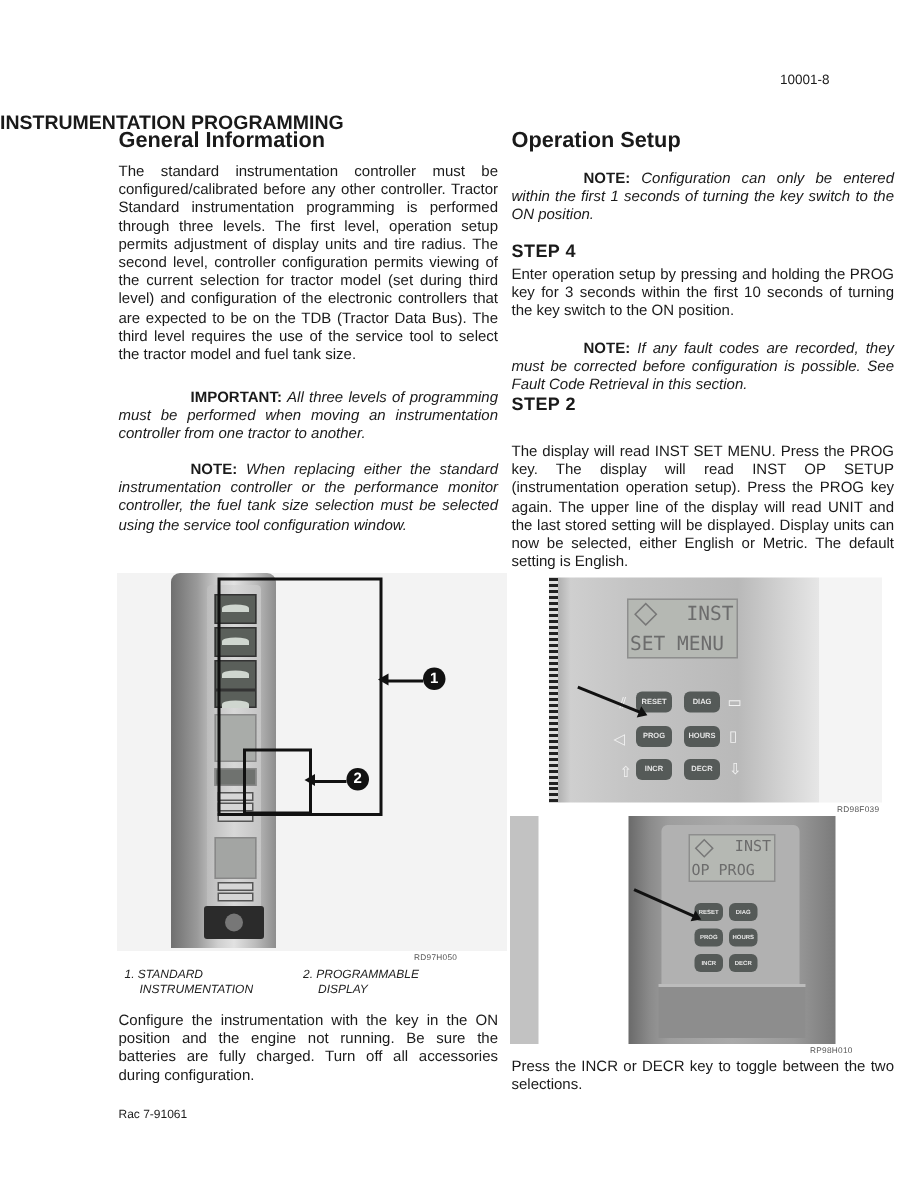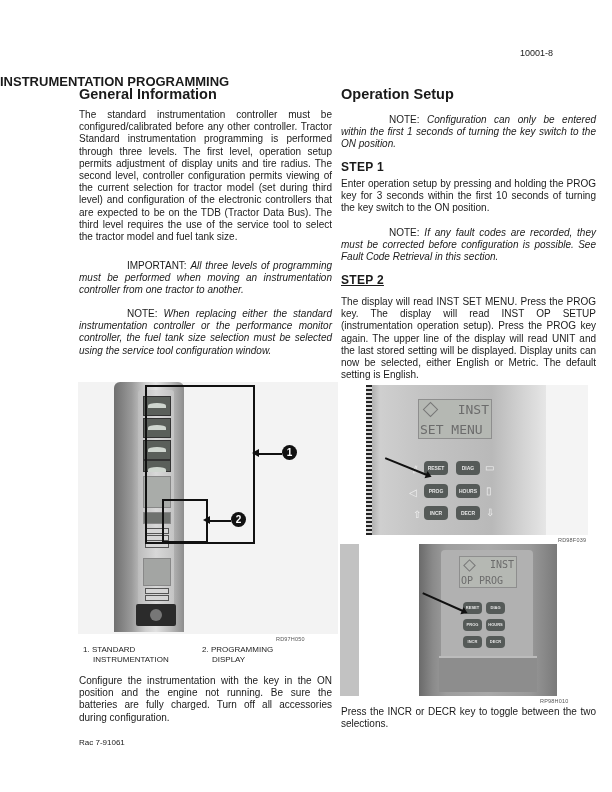--- a/index.html
+++ b/index.html
@@ -3,25 +3,25 @@
 <meta charset="utf-8">
 <style>
   html, body { margin:0; padding:0; background:#ffffff; }
   body { width:612px; height:792px; position:relative; overflow:hidden;
          font-family:"Liberation Sans", sans-serif; color:#1a1a1a; }
   .abs { position:absolute; }
   .page-num { left:520px; top:48px; font-size:9px; }
   .page-title { left:0; width:564px; top:62px; text-align:left; font-size:13px; font-weight:bold;margin-top:12px; }
   .sec-title { font-size:14.5px; font-weight:bold; }
   .para { font-size:10px; line-height:12.2px; text-align:justify; }
-  .para b { font-weight:normal; font-style:normal;padding-left:48px; }
+  .para b { font-weight:bold; font-style:normal;padding-left:48px; }
   .para i { font-style:italic; }
   .step { font-size:12px; font-weight:bold; letter-spacing:0.3px; }
   .ref { font-size:5.5px; color:#555; letter-spacing:0.2px; }
-  .caption { font-size:8px; line-height:10px; color:#222; }
+  .caption { font-size:8px; line-height:10px; color:#222;font-style:italic; }
   .footer { font-size:8px; }
 
   
   .photo1 { left:78px; top:382px; width:260px; height:252px; background:#f3f3f3; }
   .pole { position:absolute; left:36px; top:0; width:70px; height:250px;
           background:linear-gradient(90deg,#6f6f6f 0%,#9a9a9a 25%,#cfcfcf 45%,#e2e2e2 60%,#bdbdbd 80%,#8d8d8d 100%);
           border-radius:6px 6px 0 0; }
   .panel { position:absolute; left:60px; top:8px; width:36px; height:230px;
            background:linear-gradient(90deg,#bcbcbc,#d8d8d8,#c4c4c4); border-radius:3px; }
   .gauge { position:absolute; left:5px; width:26px; height:18px;
@@ -112,44 +112,44 @@
 </div>
 <div class="abs ref" style="left:276px; top:636px;">RD97H050</div>
 
 <div class="abs caption" style="left:83px; top:645px;">
   <span>1.</span>
   <span>STANDARD</span><br>
   <span style="padding-left:10px;">INSTRUMENTATION</span>
 </div>
 <div class="abs caption" style="left:202px; top:645px;">
   <span>2.</span>
-  <span>PROGRAMMING</span><br>
+  <span>PROGRAMMABLE</span><br>
   <span style="padding-left:10px;">DISPLAY</span>
 </div>
 
 <div class="abs para" style="left:79px; top:675px; width:253px;">Configure the instrumentation with the key in the ON position and the engine not running. Be sure the batteries are fully charged. Turn off all accessories during configuration.</div>
 
 <div class="abs footer" style="left:79px; top:738px;">Rac 7-91061</div>
 
 <div class="abs sec-title" style="left:341px; top:86px;">Operation Setup</div>
 
 <div class="abs para" style="left:341px; top:114px; width:255px;">
   <b>NOTE:</b>
   <i>Configuration can only be entered within the first 1 seconds of turning the key switch to the ON position.</i>
 </div>
 
-<div class="abs step" style="left:341px; top:160px;">STEP  1</div>
+<div class="abs step" style="left:341px; top:160px;">STEP  4</div>
 <div class="abs para" style="left:341px; top:178px; width:255px;">Enter operation setup by pressing and holding the PROG key for 3 seconds within the first 10 seconds of turning the key switch to the ON position.</div>
 
 <div class="abs para" style="left:341px; top:227px; width:255px;">
   <b>NOTE:</b>
   <i>If any fault codes are recorded, they must be corrected before configuration is possible. See Fault Code Retrieval in this section.</i>
 </div>
 
-<div class="abs step" style="left:341px; top:273px;text-decoration:underline;">STEP  2</div>
+<div class="abs step" style="left:341px; top:262px;">STEP  2</div>
 <div class="abs para" style="left:341px; top:296px; width:255px;">The display will read INST SET MENU. Press the PROG key. The display will read INST OP SETUP (instrumentation operation setup). Press the PROG key again. The upper line of the display will read UNIT and the last stored setting will be displayed. Display units can now be selected, either English or Metric. The default setting is English.</div>
 
 <div class="abs photo2">
   <div class="edge"></div>
   <div class="lcd" style="left:52px; top:14px; width:72px; height:38px; font-size:13px;">
     <span class="arr" style="width:9px; height:9px;"></span>
     <span class="l1">INST</span>
     <span class="l2">SET MENU</span>
   </div>
   <span class="sym" style="left:47px; top:79px;">⫽</span>

